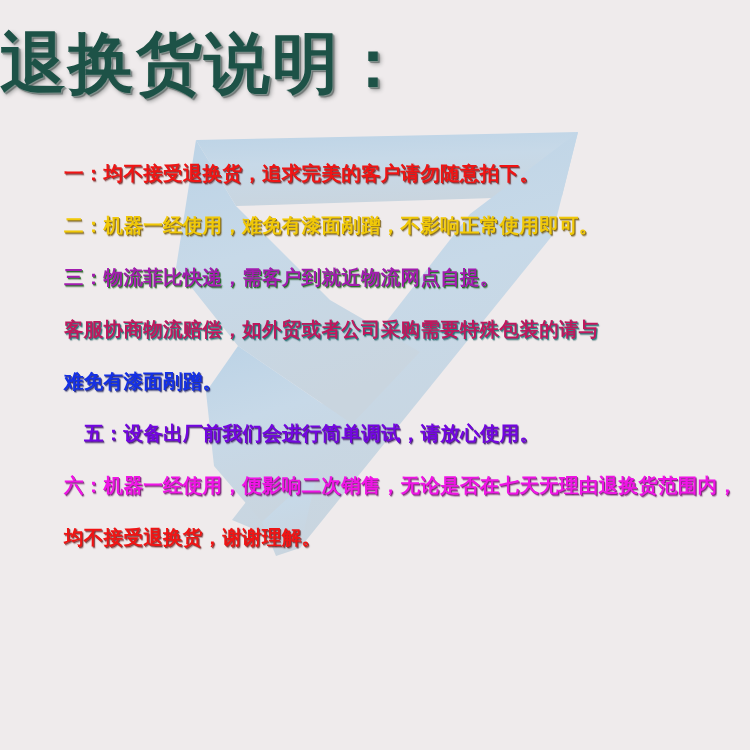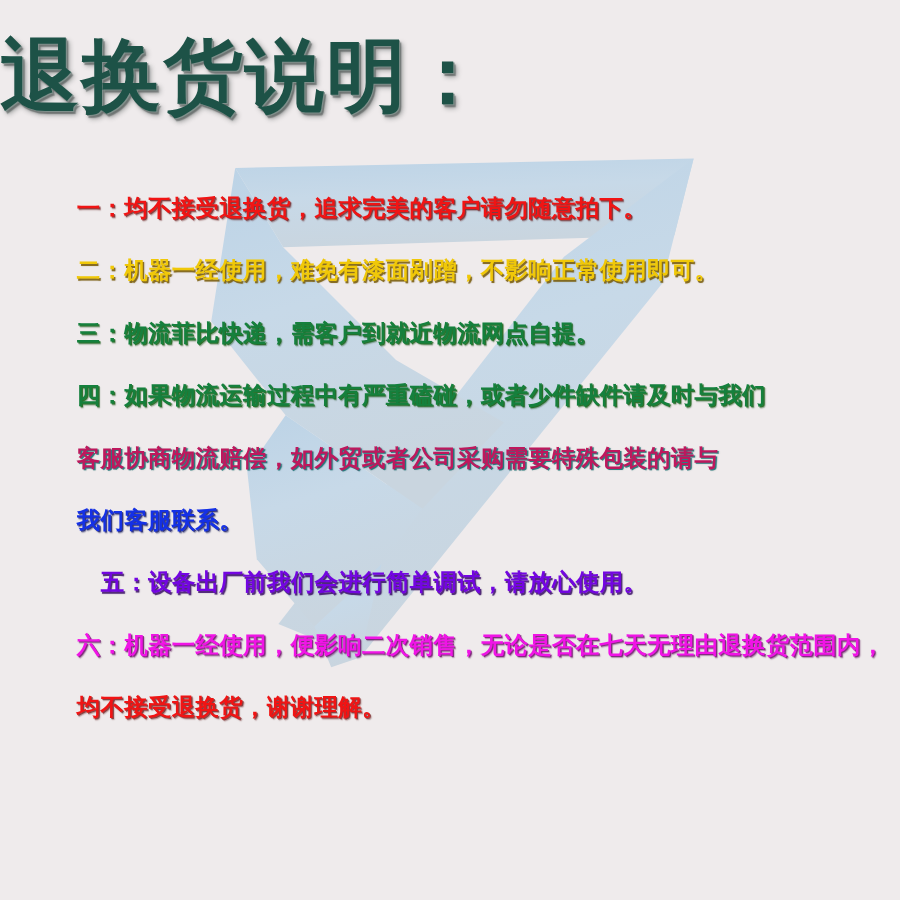--- a/index.html
+++ b/index.html
@@ -75,21 +75,21 @@
 
   .c-red {
     color: #f01414;
     text-shadow: 1px 1px 0 rgba(110,10,10,0.65), 1.5px 1.5px 1px rgba(80,0,0,0.35);
   }
   .c-gold {
     color: #f0c808;
     text-shadow: 1px 1px 0 rgba(120,90,0,0.75), 1.5px 1.5px 1px rgba(90,65,0,0.45);
   }
   .c-green {
-    color: #15803d;
+    color: #a21caf;
     text-shadow: 1px 1px 0 rgba(0,90,0,0.7), 1.5px 1.5px 1px rgba(0,60,0,0.4);
   }
   .c-cyan {
     color: #be185d;
     text-shadow: 1px 1px 0 rgba(0,105,105,0.7), 1.5px 1.5px 1px rgba(0,70,70,0.4);
   }
   .c-blue {
     color: #1430e6;
     text-shadow: 1px 1px 0 rgba(10,15,105,0.7), 1.5px 1.5px 1px rgba(5,10,70,0.4);
   }
@@ -127,21 +127,20 @@
 
     <path d="M 262 522 L 318 470 L 300 548 L 276 556 Z" fill="url(#wmGrad)"></path>
   </svg>
 
   <div id="title">退换货说明：</div>
 
   <div id="lines">
     <div class="line c-red">一：均不接受退换货，追求完美的客户请勿随意拍下。</div>
     <div class="line c-gold">二：机器一经使用，难免有漆面剐蹭，不影响正常使用即可。</div>
     <div class="line c-green">三：物流菲比快递，需客户到就近物流网点自提。</div>
-    <div class="line c-green">四：如果物流运输过程中有严重磕碰，或者少件缺件请及时与我们</div>
     <div class="line c-cyan">客服协商物流赔偿，如外贸或者公司采购需要特殊包装的请与</div>
-    <div class="line c-blue">我们客服联系。</div>
+    <div class="line c-blue">难免有漆面剐蹭。</div>
     <div class="line c-violet">五：设备出厂前我们会进行简单调试，请放心使用。</div>
     <div class="line c-magenta">六：机器一经使用，便影响二次销售，无论是否在七天无理由退换货范围内，</div>
     <div class="line c-red">均不接受退换货，谢谢理解。</div>
   </div>
 
 </div>
 
 </body></html>

